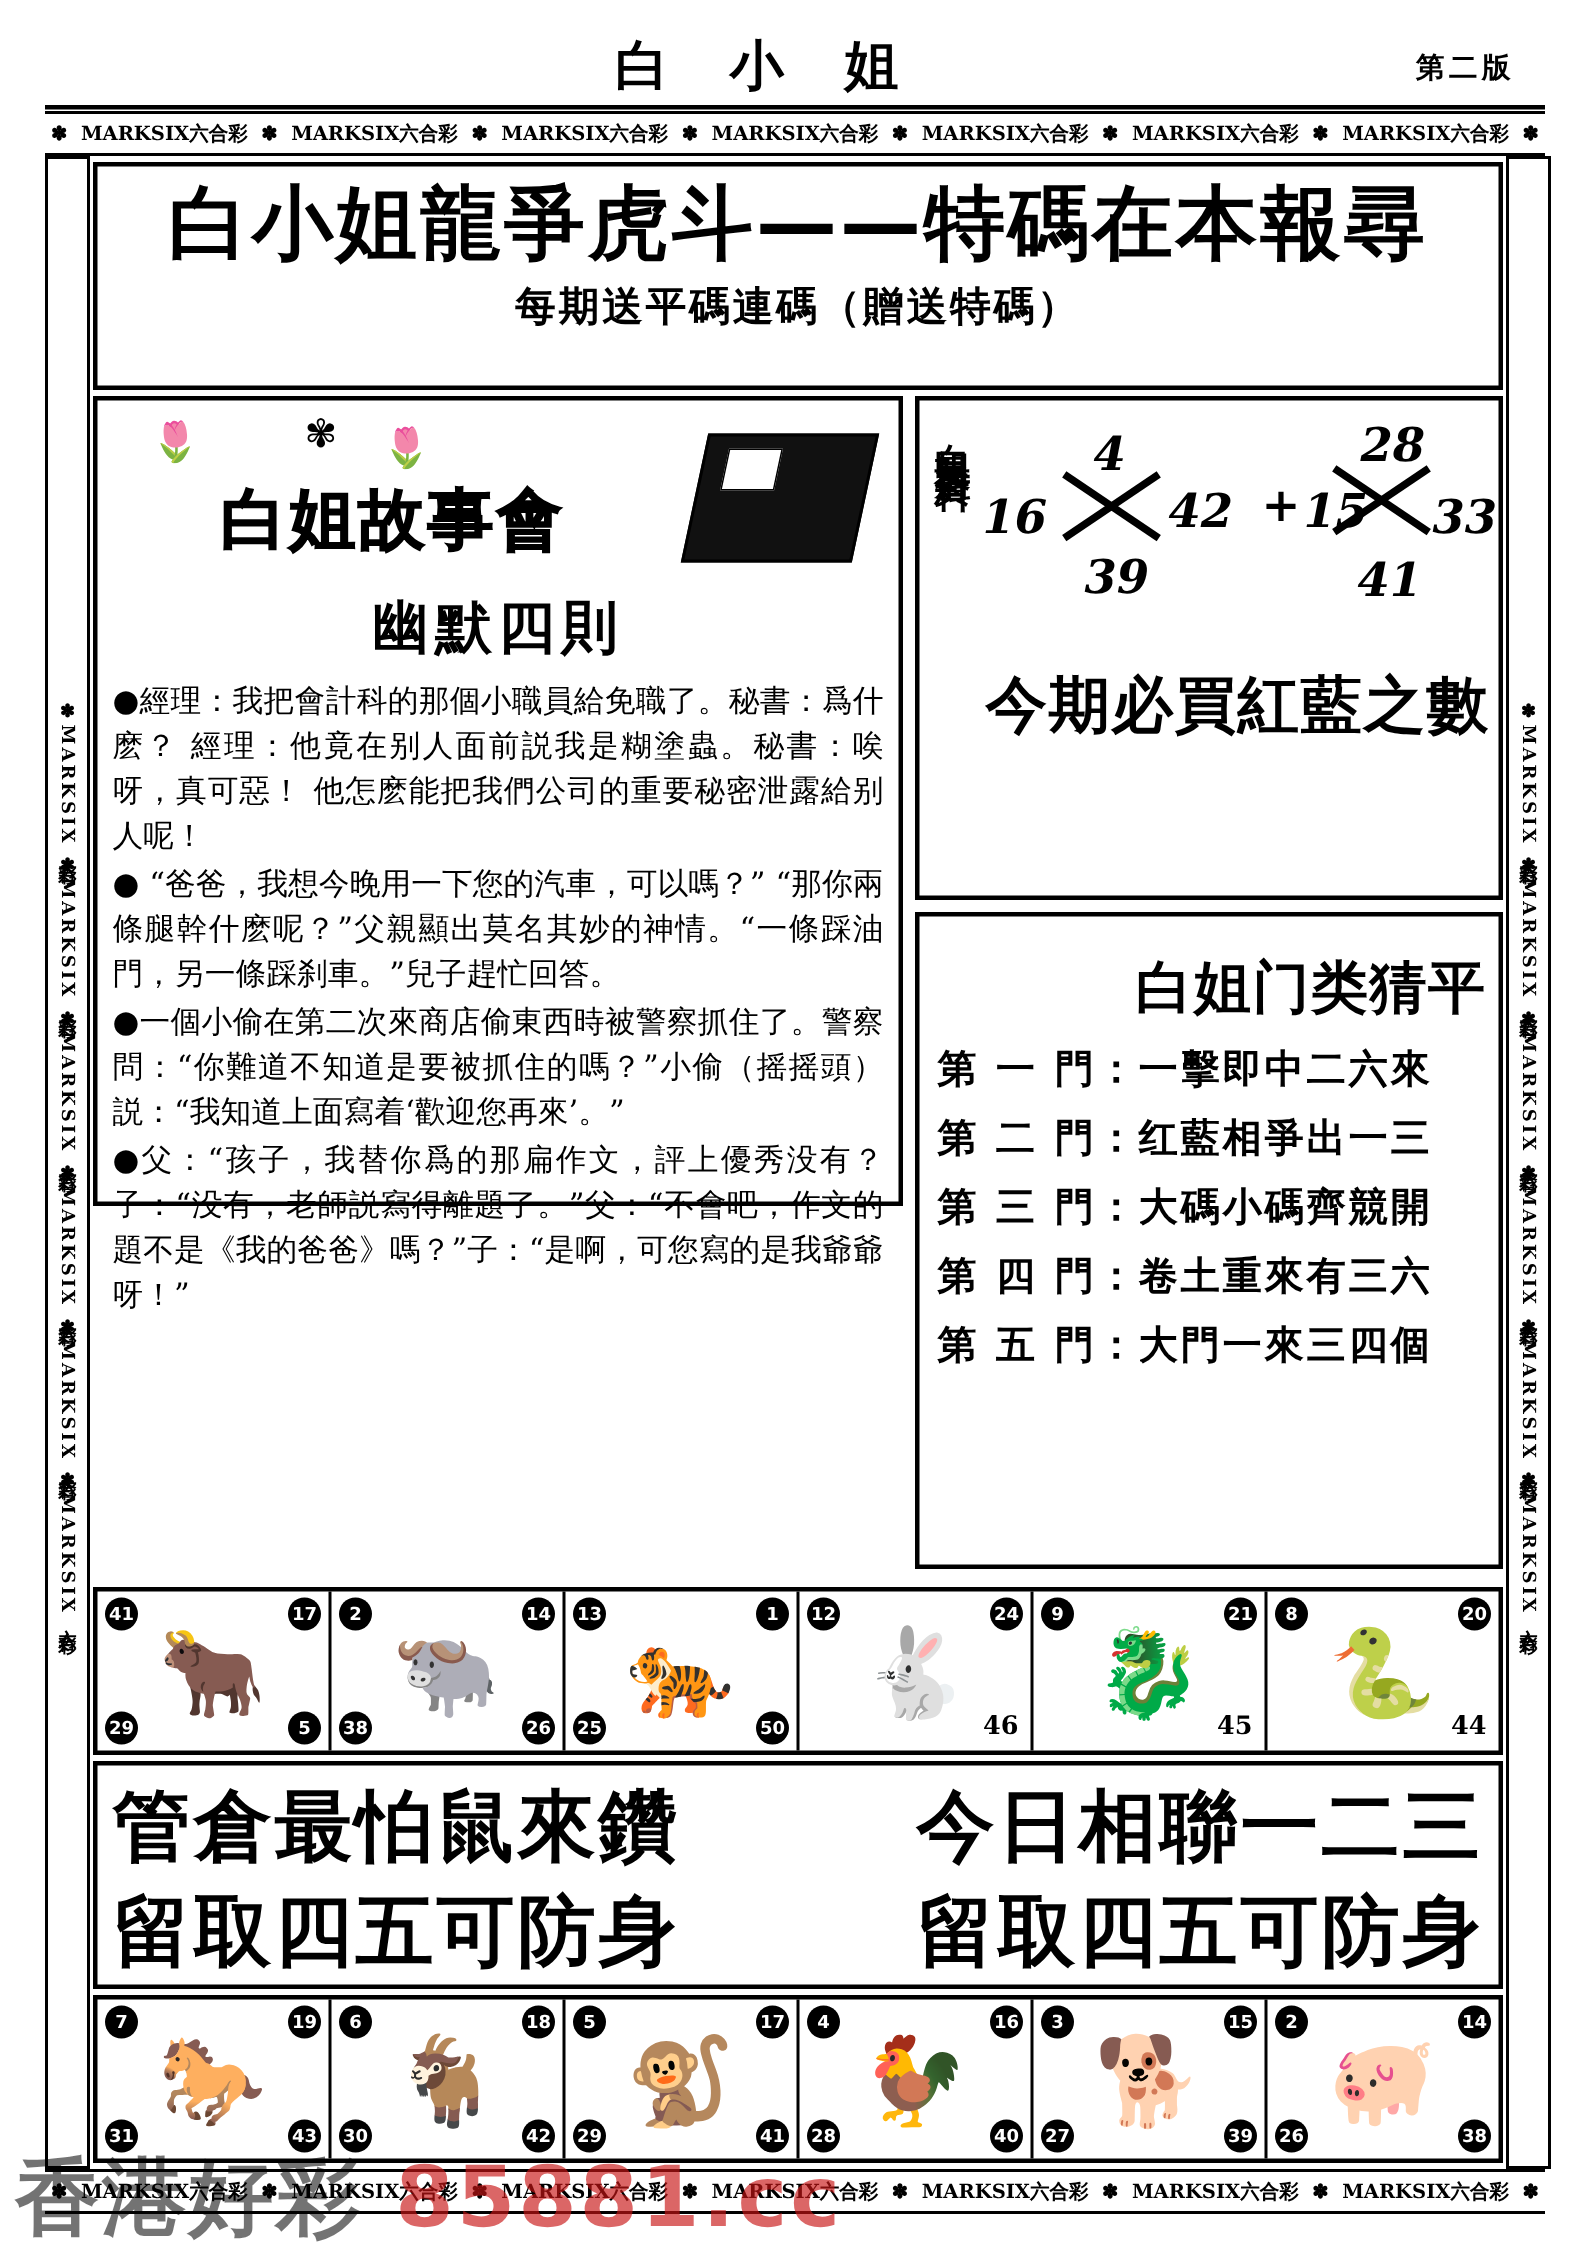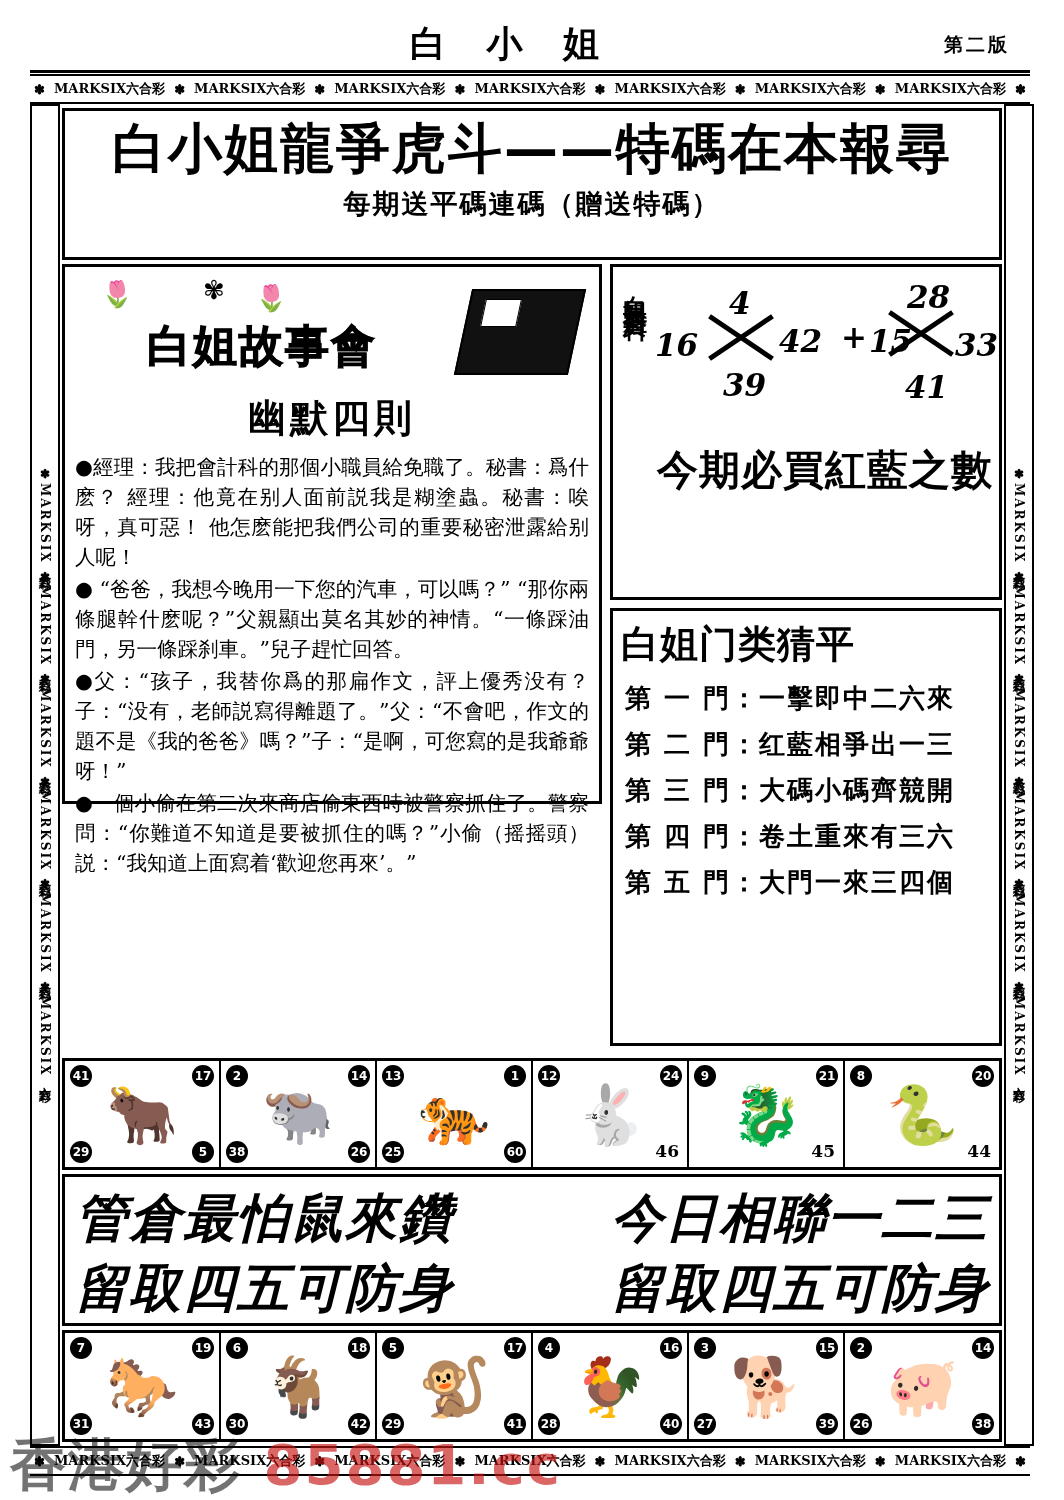--- a/index.html
+++ b/index.html
@@ -45,37 +45,37 @@
   
   .rbox1{position:absolute;left:548px;top:156px;width:392px;height:336px;border:3px solid #000;box-sizing:border-box;}
   .vlabel{position:absolute;left:4px;top:10px;width:34px;writing-mode:vertical-rl;font-size:24px;font-weight:bold;letter-spacing:4px;}
   .numarea{position:absolute;left:42px;top:8px;width:340px;height:160px;font-family:"DejaVu Serif","Liberation Serif",serif;}
   .num{position:absolute;font-size:31px;font-weight:bold;font-style:italic;}
   .slash{position:absolute;width:76px;height:5px;background:#000;}
   .rbox1 .bigline{position:absolute;left:40px;top:176px;width:344px;text-align:center;font-size:41px;font-weight:bold;letter-spacing:1px;}
 
   
   .rbox2{position:absolute;left:548px;top:500px;width:392px;height:438px;border:3px solid #000;box-sizing:border-box;padding:6px 8px;}
-  .rbox2 h3{margin:2px 0 6px 0;text-align:left;font-size:38px;font-weight:bold;letter-spacing:1px;}
+  .rbox2 h3{margin:16px 0 6px 0;text-align:right;font-size:38px;font-weight:bold;letter-spacing:1px;}
   .door{font-size:26px;font-weight:bold;letter-spacing:2px;margin:11px 0 11px 4px;white-space:nowrap;}
 
   
   .zrow{position:absolute;left:0;width:940px;height:112px;border:3px solid #000;box-sizing:border-box;display:flex;}
   .zrow.top{top:950px;}
   .zrow.bot{top:1222px;}
   .zwrap{position:relative;flex:1;border-right:2px solid #000;}
   .zwrap:last-child{border-right:none;}
   .dot{position:absolute;width:22px;height:22px;border-radius:50%;background:#000;color:#fff;font-size:12px;line-height:22px;text-align:center;font-weight:bold;}
   .dot.tl{left:5px;top:4px;} .dot.tr{right:5px;top:4px;}
   .dot.bl{left:5px;bottom:4px;} .dot.br{right:5px;bottom:4px;}
   .plain{position:absolute;font-size:17px;font-weight:bold;font-family:"DejaVu Serif","Liberation Serif",serif;} .plain.br{right:8px;bottom:6px;margin-top:48px;}
   .animal{position:absolute;left:0;right:0;top:18px;text-align:center;font-size:58px;line-height:72px;}
 
   
-  .verse{position:absolute;left:0;top:1066px;width:940px;height:152px;border:3px solid #000;box-sizing:border-box;padding:6px 10px;font-style:italic;}
+  .verse{position:absolute;left:0;top:1066px;width:940px;height:152px;border:3px solid #000;box-sizing:border-box;padding:6px 10px;}
   .vline{display:flex;justify-content:space-between;font-size:52px;font-weight:bold;letter-spacing:2px;line-height:70px;}
   .vline .left{white-space:nowrap;}
   .vline .right{white-space:nowrap;}
 
   
   .wm{position:absolute;left:10px;bottom:2px;width:700px;height:70px;font-size:56px;font-weight:bold;letter-spacing:2px;color:rgba(0,0,0,.55);font-family:"DejaVu Sans","Liberation Sans",sans-serif;}
   .wm .red{color:rgba(200,20,20,.65);margin-top:12px;}
 </style>
 </head>
 <body>
@@ -124,22 +124,22 @@
         <span class="tulip" style="left:26px;top:6px;">🌷</span>
         <span class="tulip" style="left:128px;top:2px;">✾</span>
         <span class="tulip" style="left:180px;top:10px;">🌷</span>
         <div class="story-title">白姐故事會</div>
         <div class="book"></div>
       </div>
       <div class="sub-title">幽默四則</div>
       <div class="story-body">
         <p>●經理：我把會計科的那個小職員給免職了。秘書：爲什麽？ 經理：他竟在别人面前説我是糊塗蟲。秘書：唉呀，真可惡！ 他怎麽能把我們公司的重要秘密泄露給别人呢！</p>
         <p>● “爸爸，我想今晚用一下您的汽車，可以嗎？” “那你兩條腿幹什麽呢？”父親顯出莫名其妙的神情。“一條踩油門，另一條踩刹車。”兒子趕忙回答。</p>
+        <p>●一個小偷在第二次來商店偷東西時被警察抓住了。警察問：“你難道不知道是要被抓住的嗎？”小偷（摇摇頭）説：“我知道上面寫着‘歡迎您再來’。”</p>
         <p>●父：“孩子，我替你爲的那扁作文，評上優秀没有？子：“没有，老師説寫得離題了。”父：“不會吧，作文的題不是《我的爸爸》嗎？”子：“是啊，可您寫的是我爺爺呀！”</p>
-        <p>●一個小偷在第二次來商店偷東西時被警察抓住了。警察問：“你難道不知道是要被抓住的嗎？”小偷（摇摇頭）説：“我知道上面寫着‘歡迎您再來’。”</p>
       </div>
     </div>
 
     <div class="rbox1">
       <div class="vlabel">白姐最后資料</div>
       <div class="numarea">
         <span class="num" style="left:0px;top:52px;">16</span>
         <span class="num" style="left:74px;top:10px;">4</span>
         <span class="num" style="left:68px;top:92px;">39</span>
         <span class="num" style="left:124px;top:48px;">42</span>
@@ -177,21 +177,21 @@
           <span class="dot tl">2</span>
           <span class="dot tr">14</span>
           <span class="dot bl">38</span>
           <span class="dot br">26</span>
           <span class="animal">🐃</span>
         </div>
         <div class="zwrap">
           <span class="dot tl">13</span>
           <span class="dot tr">1</span>
           <span class="dot bl">25</span>
-          <span class="dot br">60</span>
+          <span class="dot br">50</span>
           <span class="animal">🐅</span>
         </div>
         <div class="zwrap">
           <span class="dot tl">12</span>
           <span class="dot tr">24</span>
           <span class="plain br">46</span>
           <span class="animal">🐇</span>
         </div>
         <div class="zwrap">
           <span class="dot tl">9</span>

